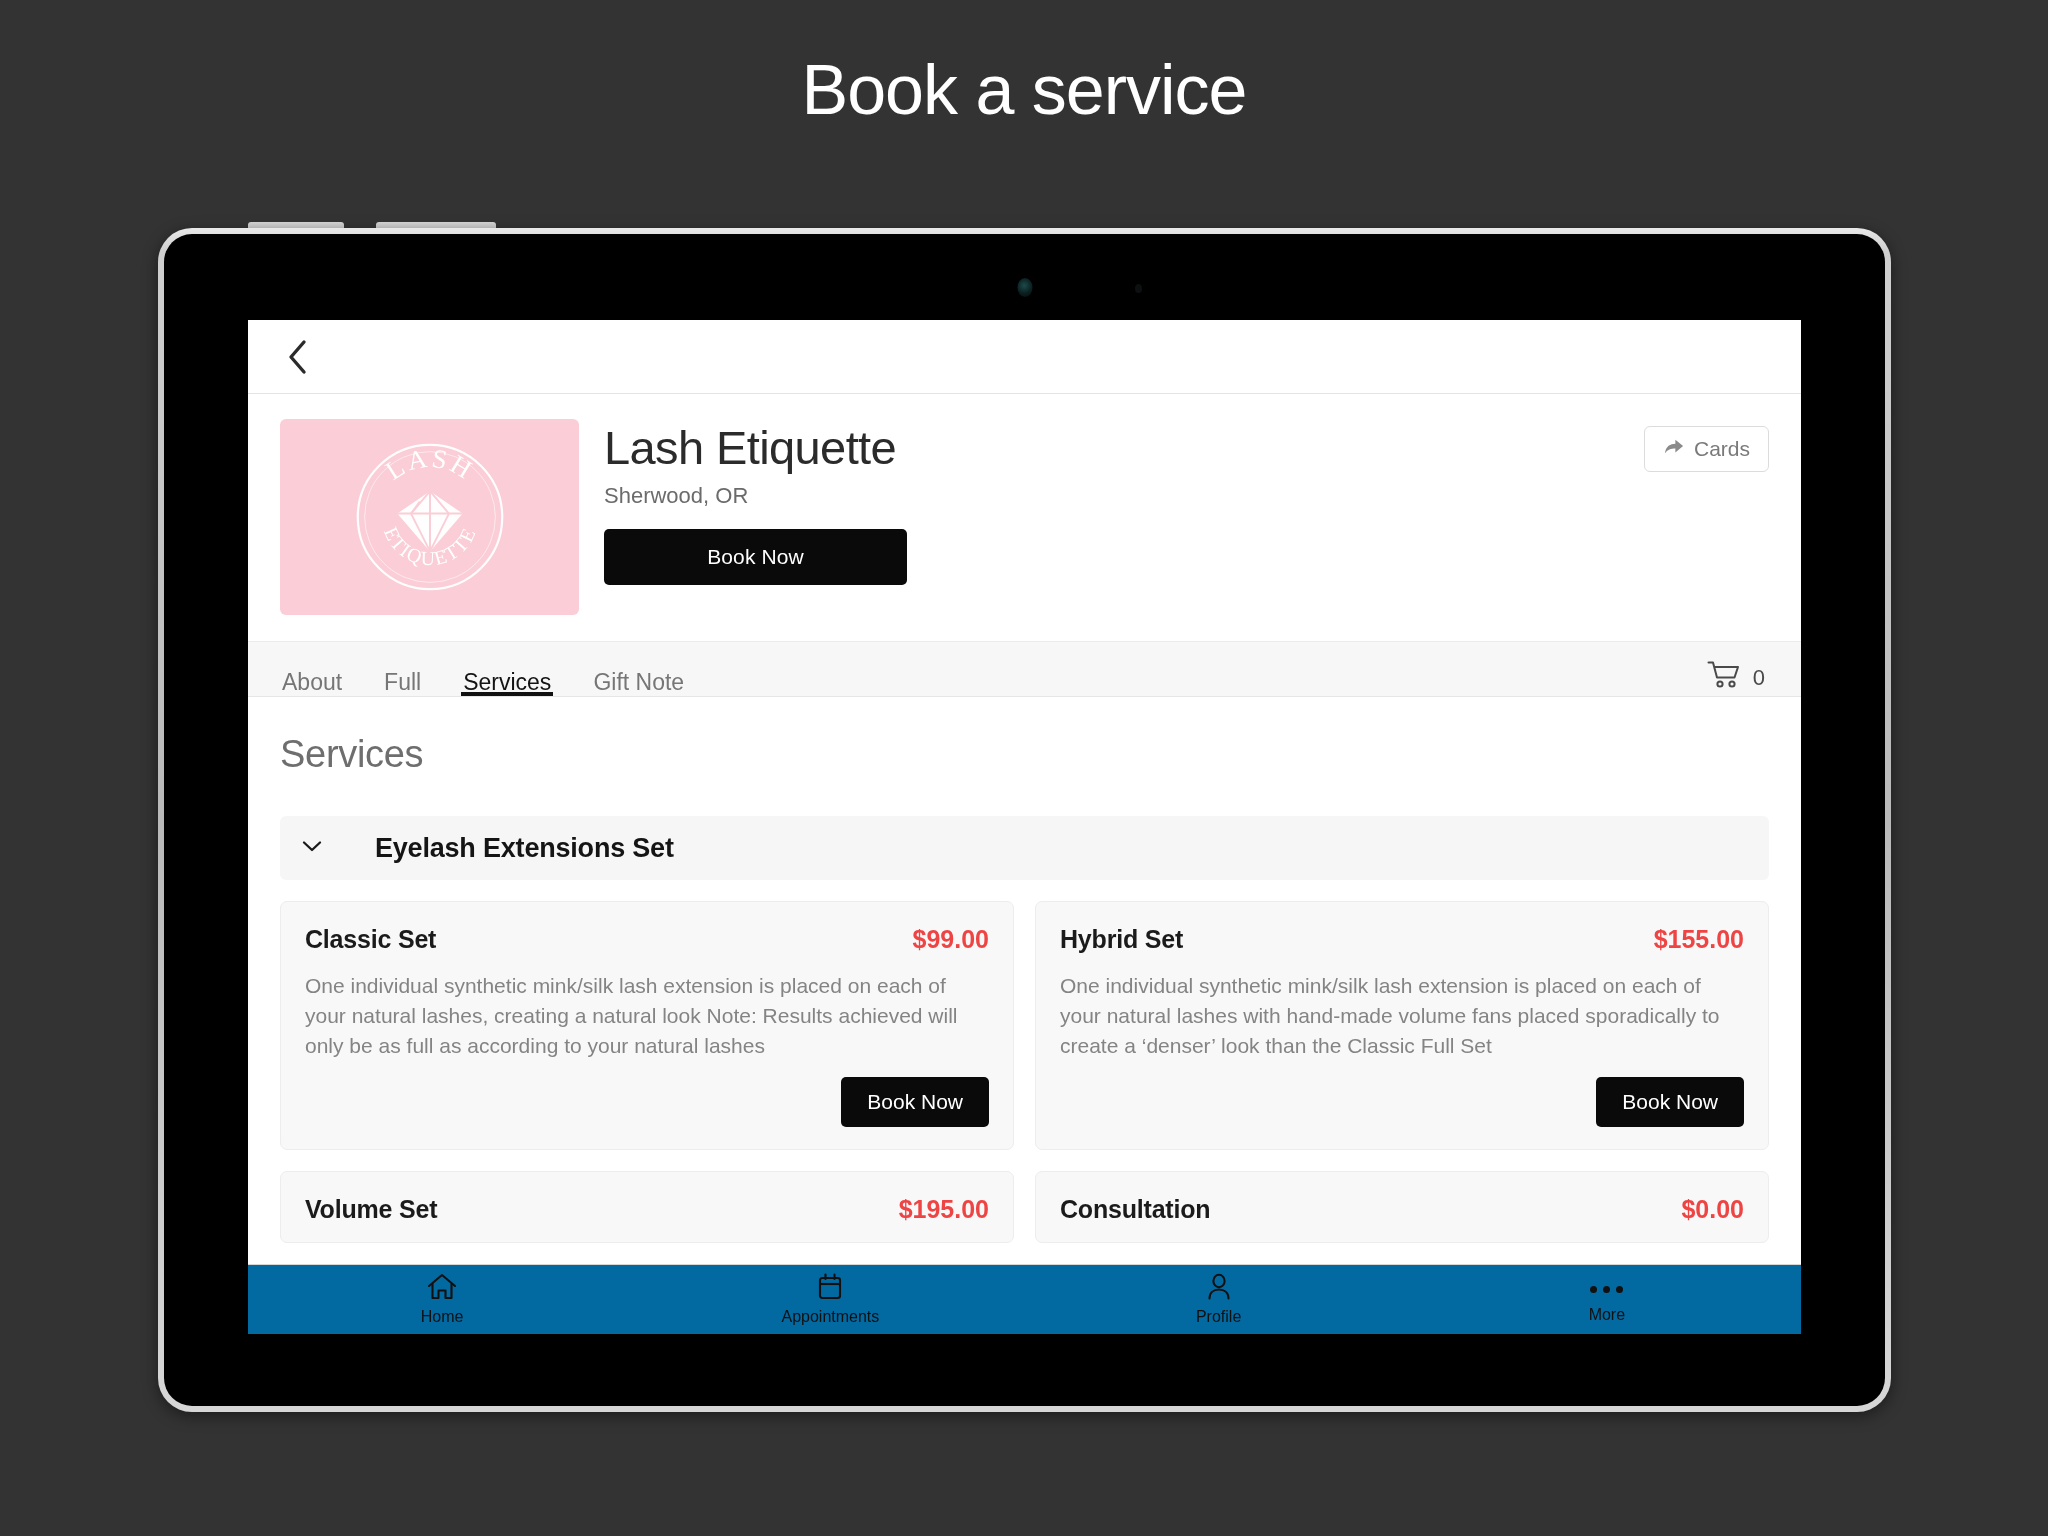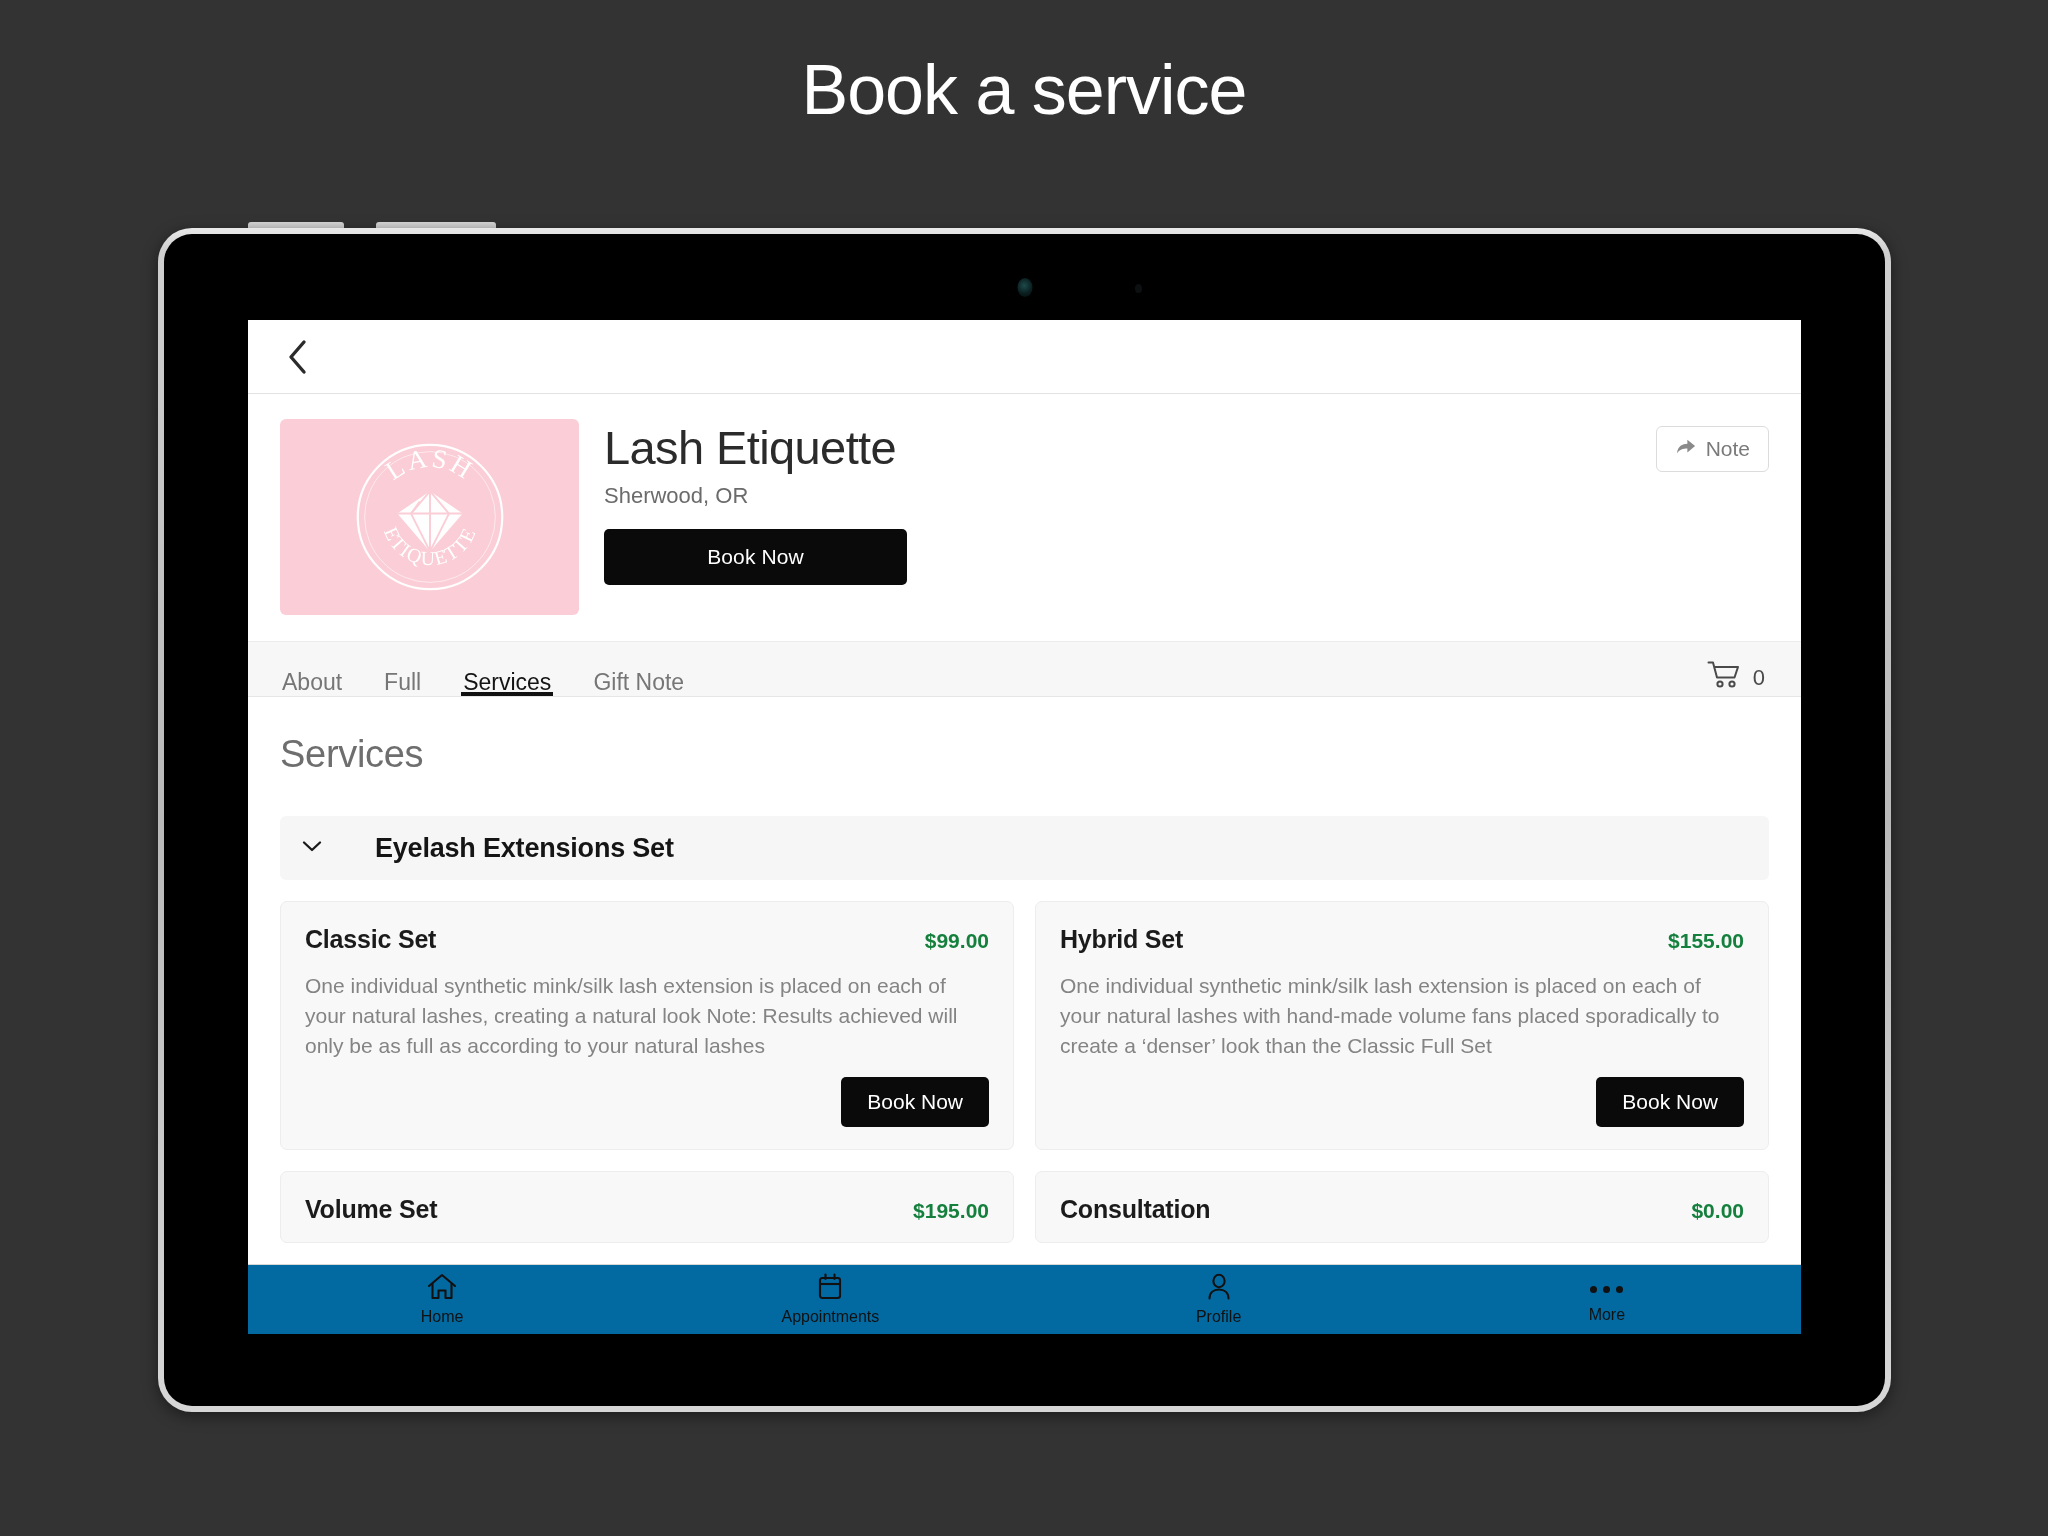--- a/index.html
+++ b/index.html
@@ -267,23 +267,23 @@
     justify-content: space-between;
     align-items: baseline;
   }
   .sc-name {
     font-size: 25px;
     font-weight: bold;
     color: #1b1b1b;
     letter-spacing: -0.2px;
   }
   .sc-price {
-    font-size: 21px;
+    font-size: 25px;
     font-weight: bold;
-    color: #15803d;
+    color: #ef4444;
   }
   .sc-desc {
     margin-top: 17px;
     font-size: 21px;
     line-height: 1.42;
     color: #848484;
     max-width: 670px;
   }
   .sc-actions {
     display: flex;
@@ -383,21 +383,21 @@
             <div class="biz-location">Sherwood, OR</div>
             <button class="btn-book-primary">Book Now</button>
           </div>
 
           <div class="share-btn">
             <span>
               <svg width="22" height="20" viewBox="0 0 24 22" fill="none">
                 <path d="M2 18 C3 10 8 7.5 13.5 7.4 L13.5 3 L22 10 L13.5 17 L13.5 12.6 C8.8 12.6 4.6 14 2 18 Z" fill="#8a8a8a"></path>
               </svg>
             </span>
-            <span>Note</span>
+            <span>Cards</span>
           </div>
         </div>
 
         <div class="tabs-row">
           <div class="tab">
             <span>About</span>
           </div>
           <div class="tab">
             <span>Full</span>
           </div>

